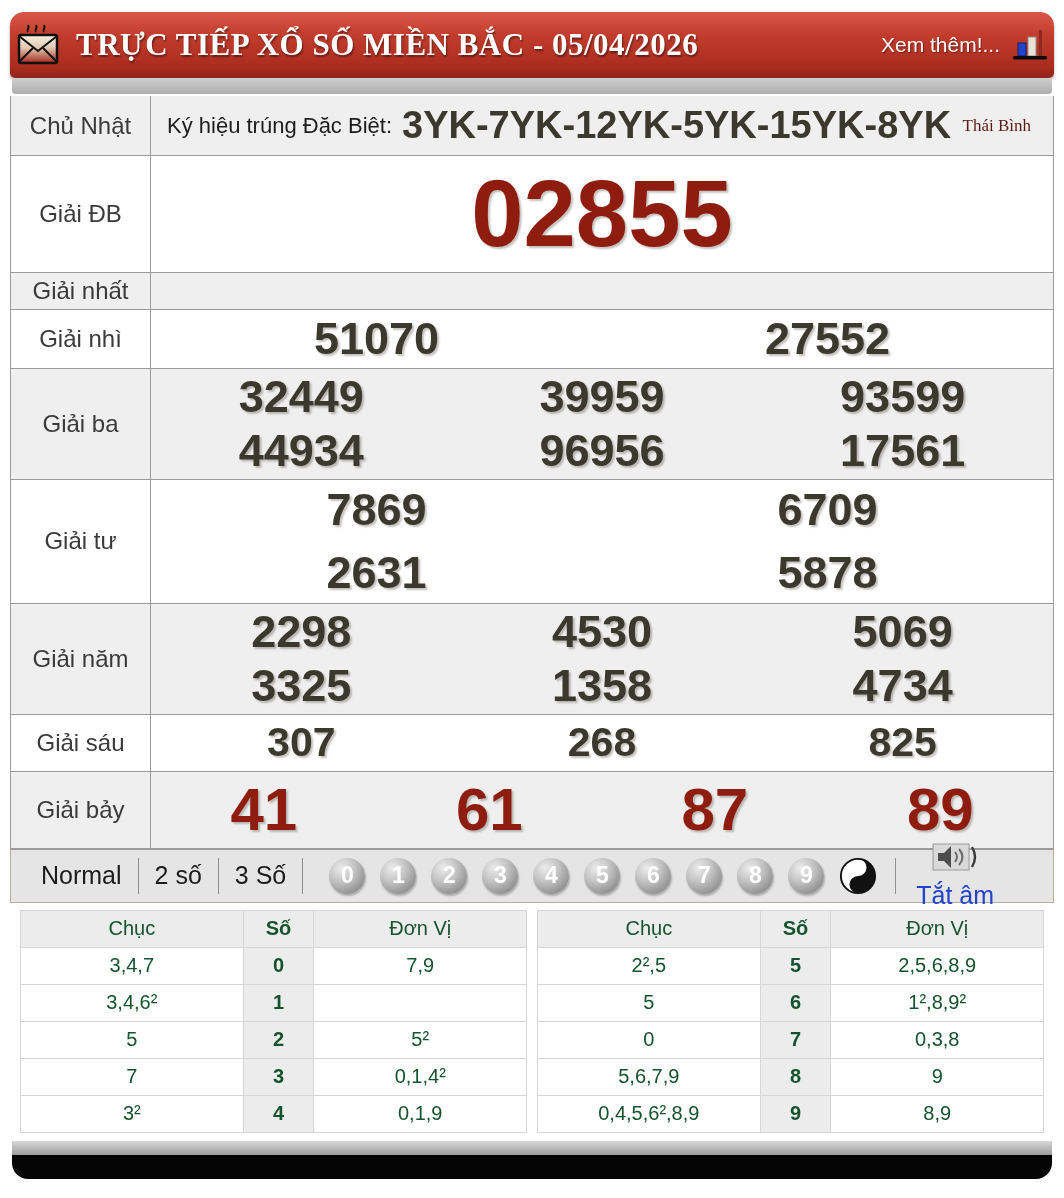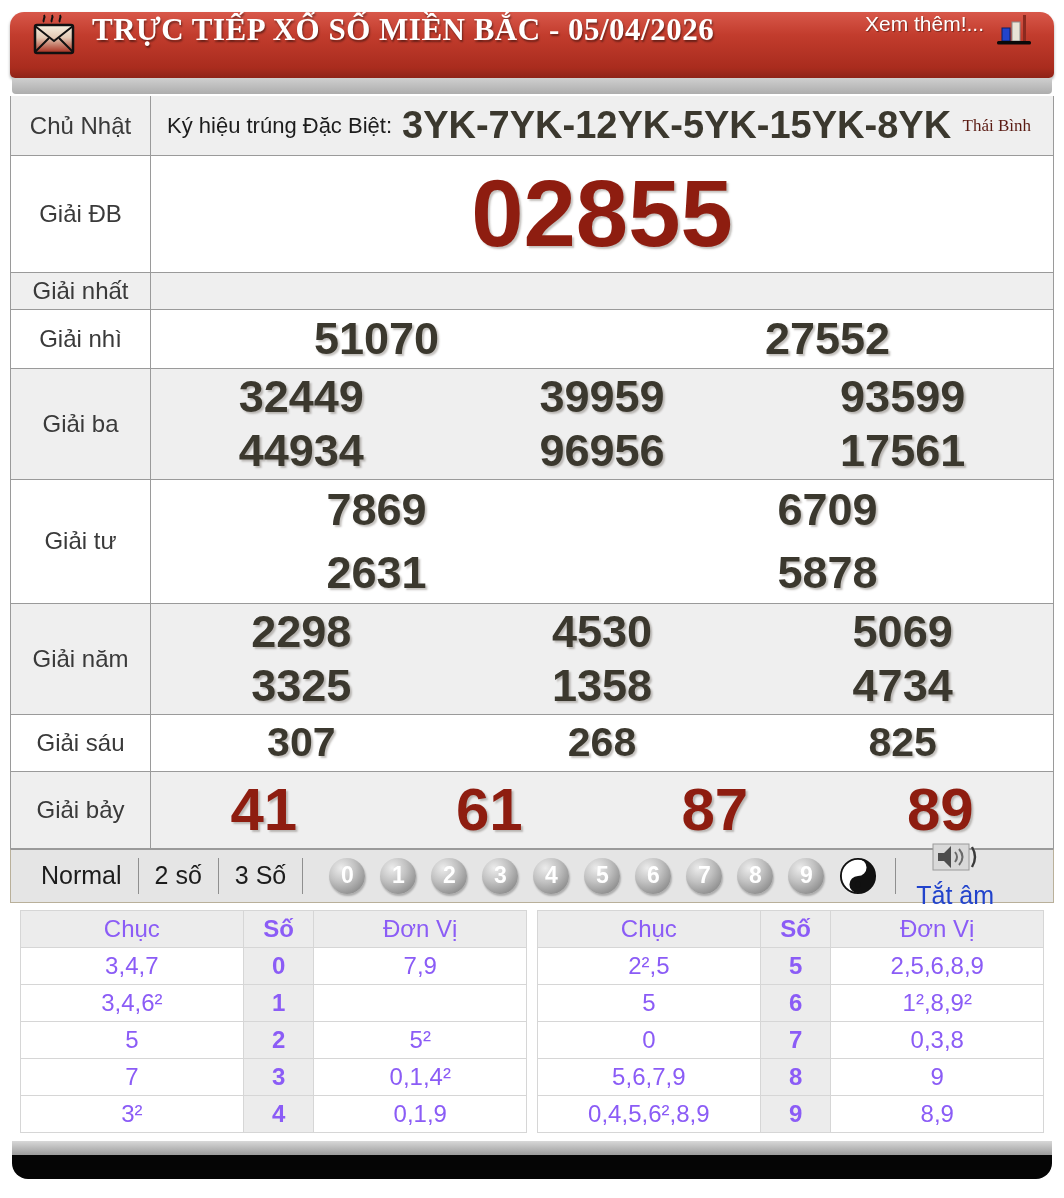--- a/index.html
+++ b/index.html
@@ -4,21 +4,21 @@
 <style>
   * { margin:0; padding:0; box-sizing:border-box; }
   html,body { background:#ffffff; font-family:"Liberation Sans", sans-serif; }
   .page { width:1064px; height:1198px; background:#fff; padding:12px 10px; }
   .widget { width:1044px; margin:0 auto; }
 
   
   .hdr {
     height:66px; border-radius:14px 14px 5px 5px;
     background:linear-gradient(180deg,#d8584a 0%,#c23c2d 35%,#a92c1e 85%,#8e2318 100%);
-    display:flex; padding:0 20px;
+    display:flex; align-items:center; padding:0 4px;
     box-shadow:0 2px 3px rgba(0,0,0,0.35);
   }
   .hdr-title {
     font-family:"Liberation Serif", serif; font-weight:bold; color:#fff;
     font-size:31px; margin-left:14px; letter-spacing:0.5px;
     text-shadow:1px 2px 2px rgba(0,0,0,0.45); white-space:nowrap;
   }
   .hdr-more { margin-left:auto; color:#fff; font-size:21px; cursor:pointer; text-shadow:1px 1px 1px rgba(0,0,0,0.4); }
   .hdr svg { flex:none; }
   .graybar { height:16px; margin:0 2px; background:linear-gradient(180deg,#cfcfcf,#adadad); border-radius:0 0 4px 4px; }
@@ -73,21 +73,21 @@
     box-shadow:1px 2px 2px rgba(0,0,0,0.25);
   }
   .yy { cursor:pointer; display:flex; }
   .mute { display:flex; align-items:center; gap:8px; margin-left:20px; cursor:pointer;flex-direction:column; }
   .mute-label { color:#2143cc; font-size:25px; }
 
   
   .stats { display:flex; gap:10px; padding:7px 10px 6px; }
   table.stats-t { flex:1; border-collapse:collapse; background:#fff; border:1px solid #c3c3c3; }
   .stats-t th, .stats-t td {
-    border:1px solid #d6d6d6; text-align:center; font-size:24px; color:#8b5cf6;
+    border:1px solid #d6d6d6; text-align:center; font-size:20px; color:#14532d;
     height:37px; padding:1px 4px; font-weight:normal;
   }
   .stats-t th { background:#ececec; }
   .stats-t th.so, .stats-t td.so { background:#ececec; font-weight:bold; width:58px; }
   .stats-t th.so { font-weight:bold; }
   .stats-t .chuc { width:44%; } .stats-t .donvi { width:42%; }
 
   
   .foot-gray { height:14px; margin:2px 2px 0; background:linear-gradient(180deg,#d8d8d8,#9c9c9c); }
   .foot-black { height:24px; margin:0 2px; background:#050505; border-radius:0 0 16px 16px; }

